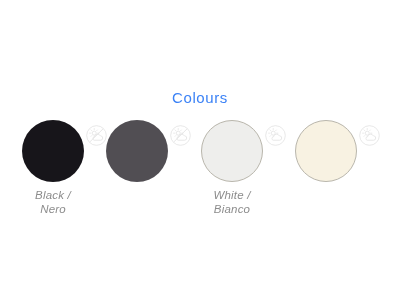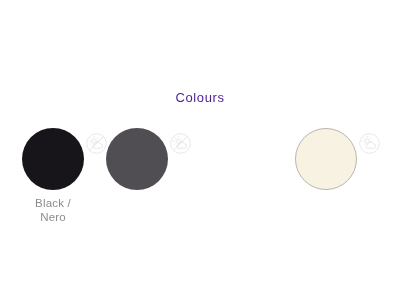--- a/index.html
+++ b/index.html
@@ -25,42 +25,43 @@
     background: #ffffff;
   }
 
   
   #panel-title {
     position: absolute;
     left: 0;
     top: 90px;
     width: 400px;
     text-align: center;
-    font-size: 13px;
+    font-size: 15px;
     letter-spacing: 0.6px;
-    color: #4c1d95;
+    color: #3b82f6;
     font-weight: 400;
     line-height: 16px;
     white-space: nowrap;
   }
 
   
   #swatch-row {
     position: absolute;
     left: 0;
     top: 112px;
     width: 400px;
     height: 110px;
   }
 
   .swatch-cell {
     position: absolute;
-    top: 16px;
+    top: 8px;
     width: 96px;
     height: 110px;
+    font-style: italic;
   }
 
   .swatch-circle-wrap {
     position: absolute;
     top: 0;
     left: 0;
     width: 96px;
     height: 66px;
   }
 
@@ -152,20 +153,42 @@
               <line x1="6.6" y1="6.5" x2="5.7" y2="5.6" stroke="#e2e2e2" stroke-width="0.85" stroke-linecap="round"></line>
               <line x1="12.2" y1="12.1" x2="13.1" y2="13" stroke="#e2e2e2" stroke-width="0.85" stroke-linecap="round"></line>
               <line x1="6.6" y1="12.1" x2="5.7" y2="13" stroke="#e2e2e2" stroke-width="0.85" stroke-linecap="round"></line>
               <line x1="12.2" y1="6.5" x2="13.1" y2="5.6" stroke="#e2e2e2" stroke-width="0.85" stroke-linecap="round"></line>
               <path d="M9.2 17.4 h7.4 a2.5 2.5 0 0 0 0 -5 a0.4 0.4 0 0 0 -0.25 0.07 a3.4 3.4 0 0 0 -6.5 0.9 a2.1 2.1 0 0 0 -0.65 4.03 z" fill="#ffffff" stroke="#e2e2e2" stroke-width="0.9" stroke-linejoin="round"></path>
               <line x1="4.5" y1="19.2" x2="19.3" y2="4.6" stroke="#e2e2e2" stroke-width="1" stroke-linecap="round"></line>
             </svg>
           </div>
         </div>
       </div>
+      <div class="swatch-cell" style="left: 184px;">
+        <div class="swatch-circle-wrap">
+          <div class="swatch-circle bordered" title="White / Bianco" style="background: rgb(238, 238, 236);"></div>
+          <div class="swatch-badge">
+            <svg viewBox="0 0 24 24">
+              <circle cx="12" cy="12" r="11.2" fill="none" stroke="#e2e2e2" stroke-width="0.9"></circle>
+              <circle cx="9.4" cy="9.3" r="2.3" fill="none" stroke="#e2e2e2" stroke-width="0.9"></circle>
+              <line x1="9.4" y1="5.3" x2="9.4" y2="4" stroke="#e2e2e2" stroke-width="0.85" stroke-linecap="round"></line>
+              <line x1="9.4" y1="13.3" x2="9.4" y2="14.6" stroke="#e2e2e2" stroke-width="0.85" stroke-linecap="round"></line>
+              <line x1="5.4" y1="9.3" x2="4.1" y2="9.3" stroke="#e2e2e2" stroke-width="0.85" stroke-linecap="round"></line>
+              <line x1="13.4" y1="9.3" x2="14.7" y2="9.3" stroke="#e2e2e2" stroke-width="0.85" stroke-linecap="round"></line>
+              <line x1="6.6" y1="6.5" x2="5.7" y2="5.6" stroke="#e2e2e2" stroke-width="0.85" stroke-linecap="round"></line>
+              <line x1="12.2" y1="12.1" x2="13.1" y2="13" stroke="#e2e2e2" stroke-width="0.85" stroke-linecap="round"></line>
+              <line x1="6.6" y1="12.1" x2="5.7" y2="13" stroke="#e2e2e2" stroke-width="0.85" stroke-linecap="round"></line>
+              <line x1="12.2" y1="6.5" x2="13.1" y2="5.6" stroke="#e2e2e2" stroke-width="0.85" stroke-linecap="round"></line>
+              <path d="M9.2 17.4 h7.4 a2.5 2.5 0 0 0 0 -5 a0.4 0.4 0 0 0 -0.25 0.07 a3.4 3.4 0 0 0 -6.5 0.9 a2.1 2.1 0 0 0 -0.65 4.03 z" fill="#ffffff" stroke="#e2e2e2" stroke-width="0.9" stroke-linejoin="round"></path>
+            </svg>
+          </div>
+        </div>
+        <div class="swatch-label">White /
+Bianco</div>
+      </div>
       <div class="swatch-cell" style="left: 278px;">
         <div class="swatch-circle-wrap">
           <div class="swatch-circle bordered" title="851" style="background: rgb(248, 242, 226);"></div>
           <div class="swatch-badge">
             <svg viewBox="0 0 24 24">
               <circle cx="12" cy="12" r="11.2" fill="none" stroke="#e2e2e2" stroke-width="0.9"></circle>
               <circle cx="9.4" cy="9.3" r="2.3" fill="none" stroke="#e2e2e2" stroke-width="0.9"></circle>
               <line x1="9.4" y1="5.3" x2="9.4" y2="4" stroke="#e2e2e2" stroke-width="0.85" stroke-linecap="round"></line>
               <line x1="9.4" y1="13.3" x2="9.4" y2="14.6" stroke="#e2e2e2" stroke-width="0.85" stroke-linecap="round"></line>
               <line x1="5.4" y1="9.3" x2="4.1" y2="9.3" stroke="#e2e2e2" stroke-width="0.85" stroke-linecap="round"></line>

